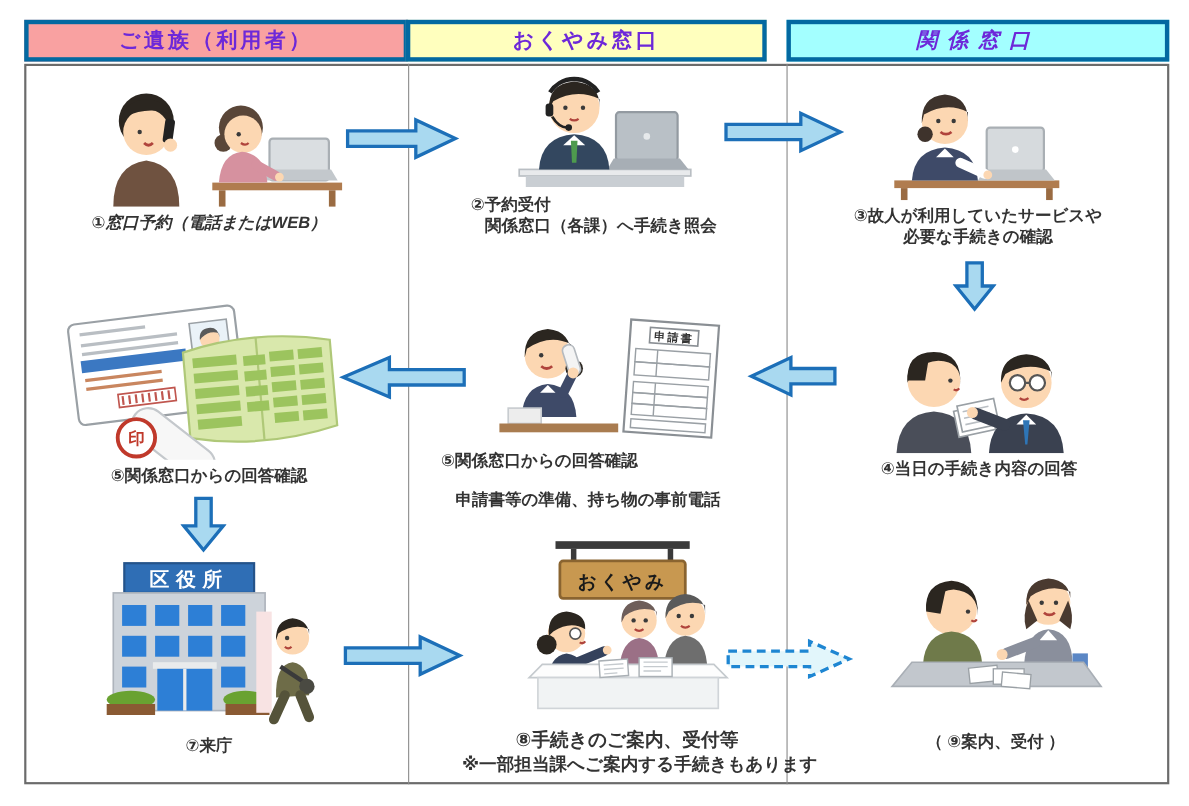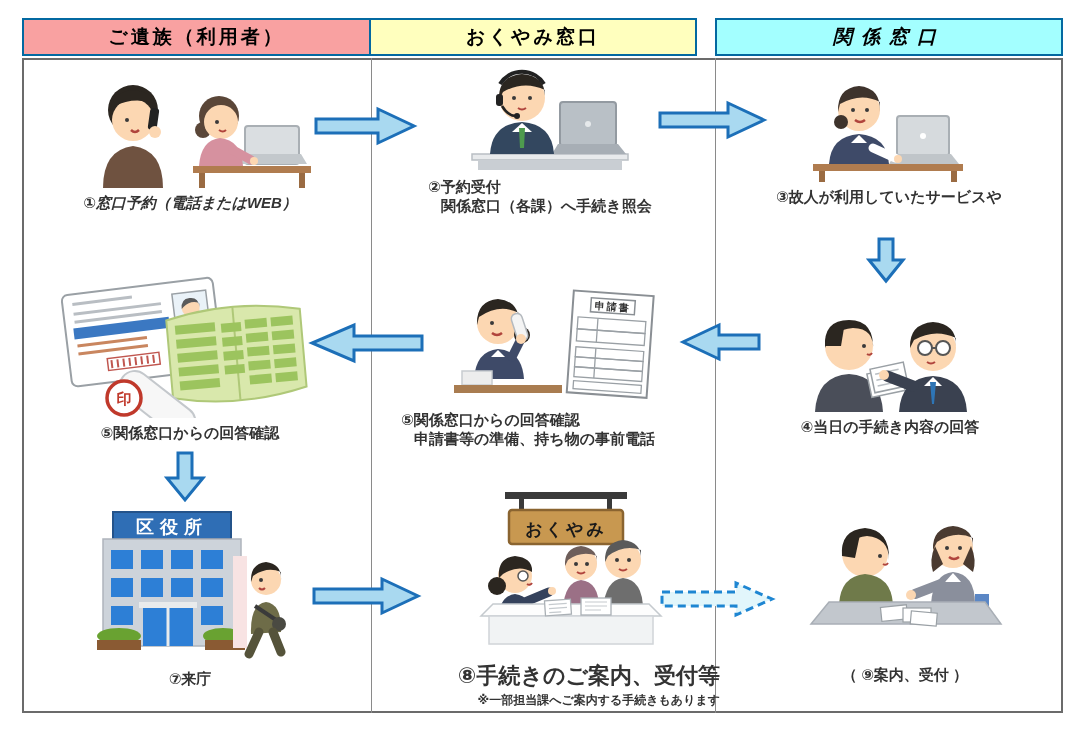--- a/index.html
+++ b/index.html
@@ -3,22 +3,22 @@
 <meta charset="utf-8">
 <style>
   html,body{margin:0;padding:0;background:#fff;}
   .canvas{
     position:relative;width:1081px;height:733px;background:#fff;
     font-family:"Liberation Sans","DejaVu Sans",sans-serif;overflow:hidden;
   }
   
   .hdr-cell{
     position:absolute;top:18px;height:38px;box-sizing:border-box;
-    border:2px solid #0369a1;display:flex;align-items:center;justify-content:center;
-    font-size:19px;font-weight:bold;color:#000000;letter-spacing:3px;
+    border:4px solid #0369a1;display:flex;align-items:center;justify-content:center;
+    font-size:19px;font-weight:bold;color:#6d28d9;letter-spacing:3px;
   }
   .hdr-1{left:22px;width:349px;}
   .hdr-2{left:369px;width:328px;}
   .hdr-3{left:715px;width:348px;letter-spacing:9px;font-style:italic;}
   
   .frame{
     position:absolute;left:22px;top:58px;width:1041px;height:655px;
     box-sizing:border-box;border:2px solid #6b6b6b;background:#fff;
   }
   .vline{position:absolute;top:58px;height:655px;width:1px;background:#8a8a8a;}
@@ -26,23 +26,23 @@
   .vline-2{left:715px;}
   
   .step{position:absolute;text-align:center;}
   .step svg{display:block;margin:0 auto;}
   .cap{
     font-size:15px;font-weight:bold;color:#333;line-height:1.25;
     margin-top:6px;white-space:nowrap;
   }
   .cap-left{text-align:left;}
   .cap-indent{padding-left:13px;}
-  .cap-big{font-size:22px;text-align:right;}
+  .cap-big{font-size:17px;}
   .note{
-    font-size:12px;font-weight:bold;color:#333;white-space:nowrap;
+    font-size:16px;font-weight:bold;color:#333;white-space:nowrap;
     text-align:right;margin-top:2px;
   }
   
   .arrow{position:absolute;}
   .arrow polygon.solid{fill:#A9D9F0;stroke:#1C6FB8;stroke-width:3;stroke-linejoin:miter;}
   .arrow polygon.dashed{fill:#E2F6FB;stroke:#1E86D2;stroke-width:3;stroke-dasharray:8 5;stroke-linejoin:miter;}
   
   .skin{fill:#FCD7B2;}
   .hairdark{fill:#2B2620;}
   svg text{font-family:"Liberation Sans","DejaVu Sans",sans-serif;}
@@ -133,20 +133,21 @@
       <path d="M74,78 L96,88" stroke="#fff" stroke-width="9" stroke-linecap="round"></path>
       <circle cx="99" cy="89" r="4" class="skin"></circle>
       <circle cx="60" cy="40" r="21" class="skin"></circle>
       <path d="M39,42 Q38,18 60,16 Q82,18 81,42 L81,32 Q62,22 41,34 Z" fill="#3E332C"></path>
       <circle cx="42" cy="52" r="7" fill="#3E332C"></circle>
       <circle cx="54" cy="40" r="2" fill="#3a3a3a"></circle>
       <circle cx="68" cy="40" r="2" fill="#3a3a3a"></circle>
       <path d="M56,50 q5,4 10,0" stroke="#B0443C" stroke-width="2.5" fill="none"></path>
     </svg>
     <div class="cap">③故人が利用していたサービスや</div>
+    <div class="cap" style="margin-top:0;">必要な手続きの確認</div>
   </div>
 
   <div class="step" style="left:730px;top:282px;width:320px;">
     <svg width="190" height="130" viewBox="0 0 190 130">
 
       <path d="M20,130 Q22,94 54,92 Q86,94 88,130 Z" fill="#4A4E59"></path>
       <circle cx="54" cy="64" r="24" class="skin"></circle>
       <path d="M30,66 Q28,38 54,38 Q80,38 78,70 Q80,46 58,46 Q36,48 30,66 Z" class="hairdark"></path>
       <path d="M30,64 Q30,42 50,40 L46,64 Z" class="hairdark"></path>
       <circle cx="69" cy="64" r="2" fill="#3a3a3a"></circle>
@@ -199,21 +200,21 @@
         <rect x="138" y="36" width="68" height="12" fill="none" stroke="#9AA0A5" stroke-width="1.3"></rect>
         <rect x="138" y="48" width="68" height="12" fill="none" stroke="#9AA0A5" stroke-width="1.3"></rect>
         <rect x="138" y="66" width="68" height="10" fill="none" stroke="#9AA0A5" stroke-width="1.3"></rect>
         <rect x="138" y="76" width="68" height="10" fill="none" stroke="#9AA0A5" stroke-width="1.3"></rect>
         <rect x="138" y="86" width="68" height="10" fill="none" stroke="#9AA0A5" stroke-width="1.3"></rect>
         <rect x="138" y="100" width="68" height="8" fill="none" stroke="#9AA0A5" stroke-width="1.3"></rect>
         <path d="M158,36 v24 M158,66 v30" stroke="#9AA0A5" stroke-width="1.3"></path>
       </g>
     </svg>
     <div class="cap cap-left" style="margin-left:6px;">⑤関係窓口からの回答確認</div>
-    <div class="cap cap-left cap-indent" style="margin-left:6px;margin-top:0;">申請書等の準備、持ち物の事前電話</div>
+    <div class="cap cap-left cap-indent" style="margin-left:6px;margin-top:16px;">申請書等の準備、持ち物の事前電話</div>
   </div>
 
   <div class="step" style="left:40px;top:270px;width:300px;">
     <svg width="285" height="148" viewBox="0 0 285 148">
 
       <g transform="rotate(-7 95 60)">
         <rect x="18" y="16" width="152" height="92" rx="6" fill="#fff" stroke="#9AA0A5" stroke-width="2"></rect>
         <path d="M28,26 h60 M28,36 h88 M28,44 h88" stroke="#B9BEC3" stroke-width="3"></path>
         <rect x="26" y="50" width="96" height="11" fill="#3B78C2"></rect>
         <path d="M28,68 h70 M28,76 h70" stroke="#C9865F" stroke-width="3"></path>

